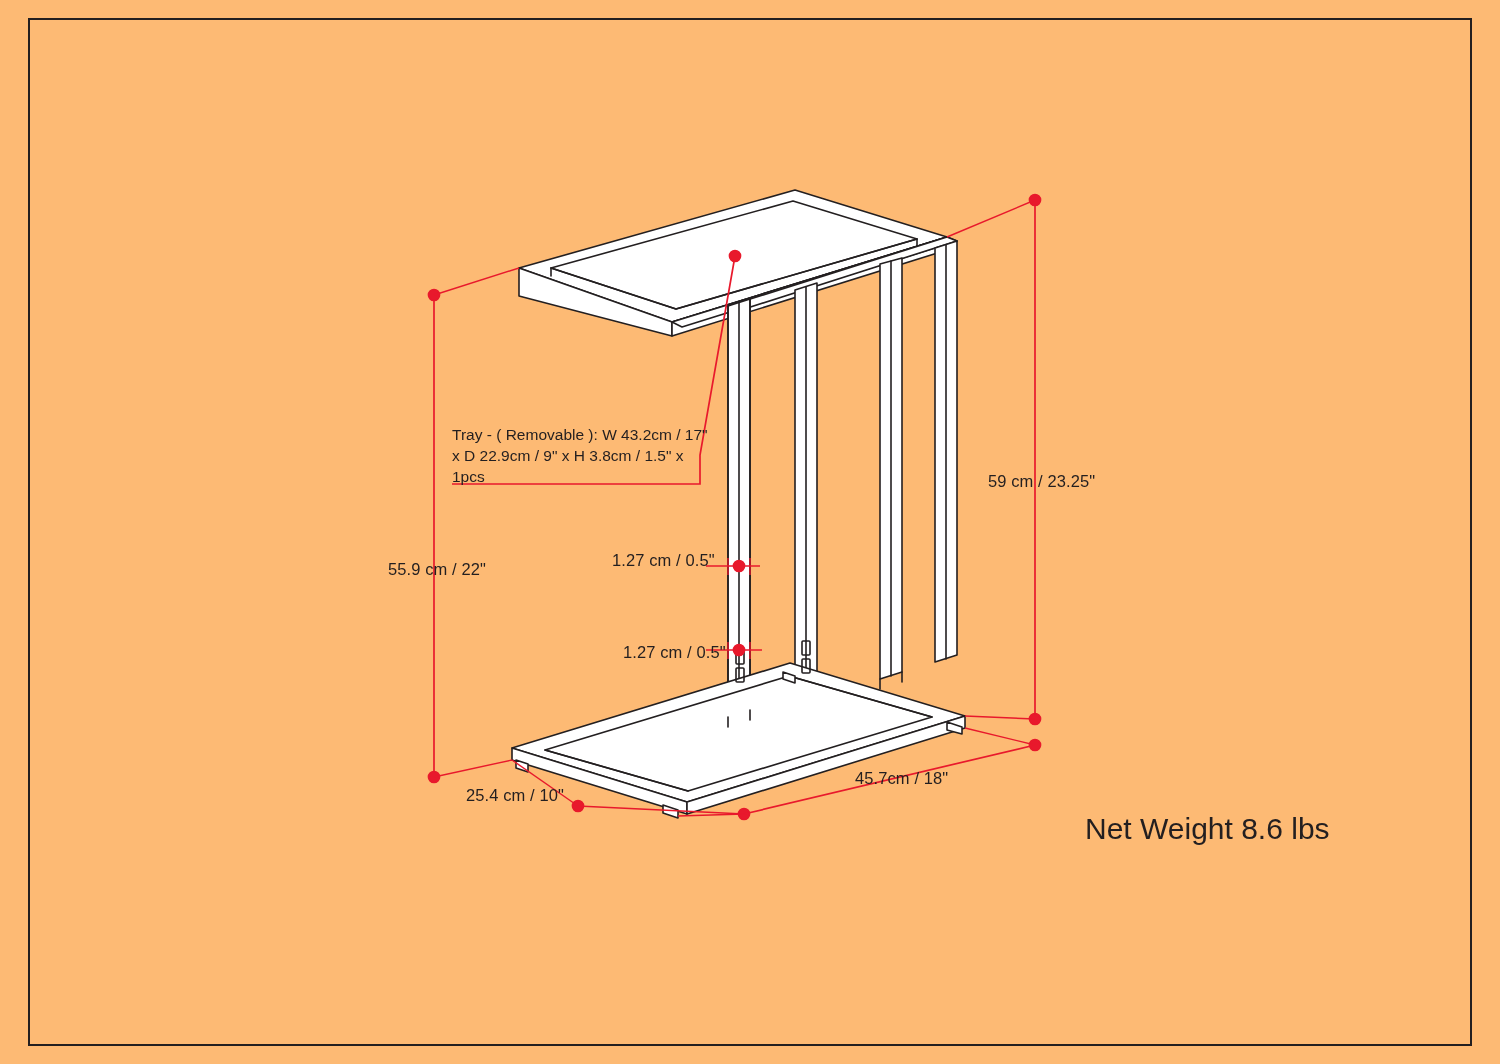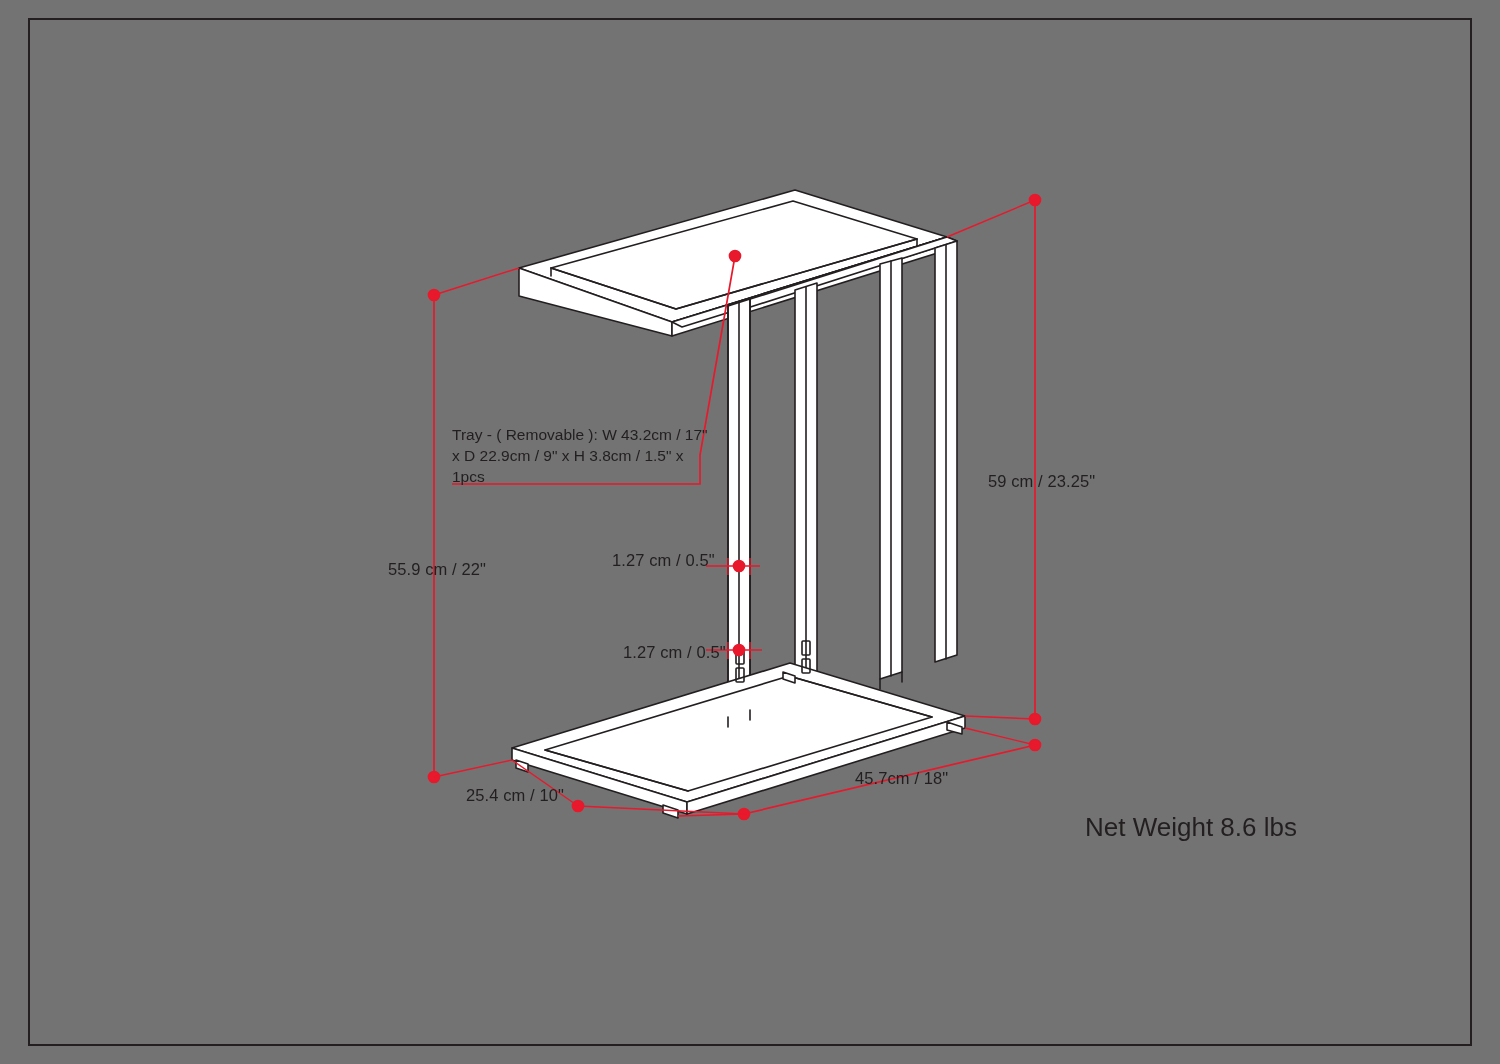--- a/index.html
+++ b/index.html
@@ -10,21 +10,21 @@
   body {
     width: 1500px;
     height: 1064px;
     font-family: "Liberation Sans", sans-serif;
     overflow: hidden;
   }
   #page {
     position: relative;
     width: 1500px;
     height: 1064px;
-    background: #737373;
+    background: #fdba74;
   }
   #border-frame {
     position: absolute;
     left: 28px;
     top: 18px;
     width: 1444px;
     height: 1028px;
     border: 2px solid #231f20;
     box-sizing: border-box;
   }
@@ -51,21 +51,21 @@
     color: #231f20;
     font-size: 15.5px;
     line-height: 21px;
     font-family: "Liberation Sans", sans-serif;
   }
   #net-weight {
     position: absolute;
     left: 1085px;
     top: 812px;
     color: #231f20;
-    font-size: 26px;
+    font-size: 30px;
     font-family: "Liberation Sans", sans-serif;
     white-space: nowrap;
   }
   #dim-height-left {
     left: 388px;
     top: 560px;
   }
   #dim-height-right {
     left: 988px;
     top: 472px;

